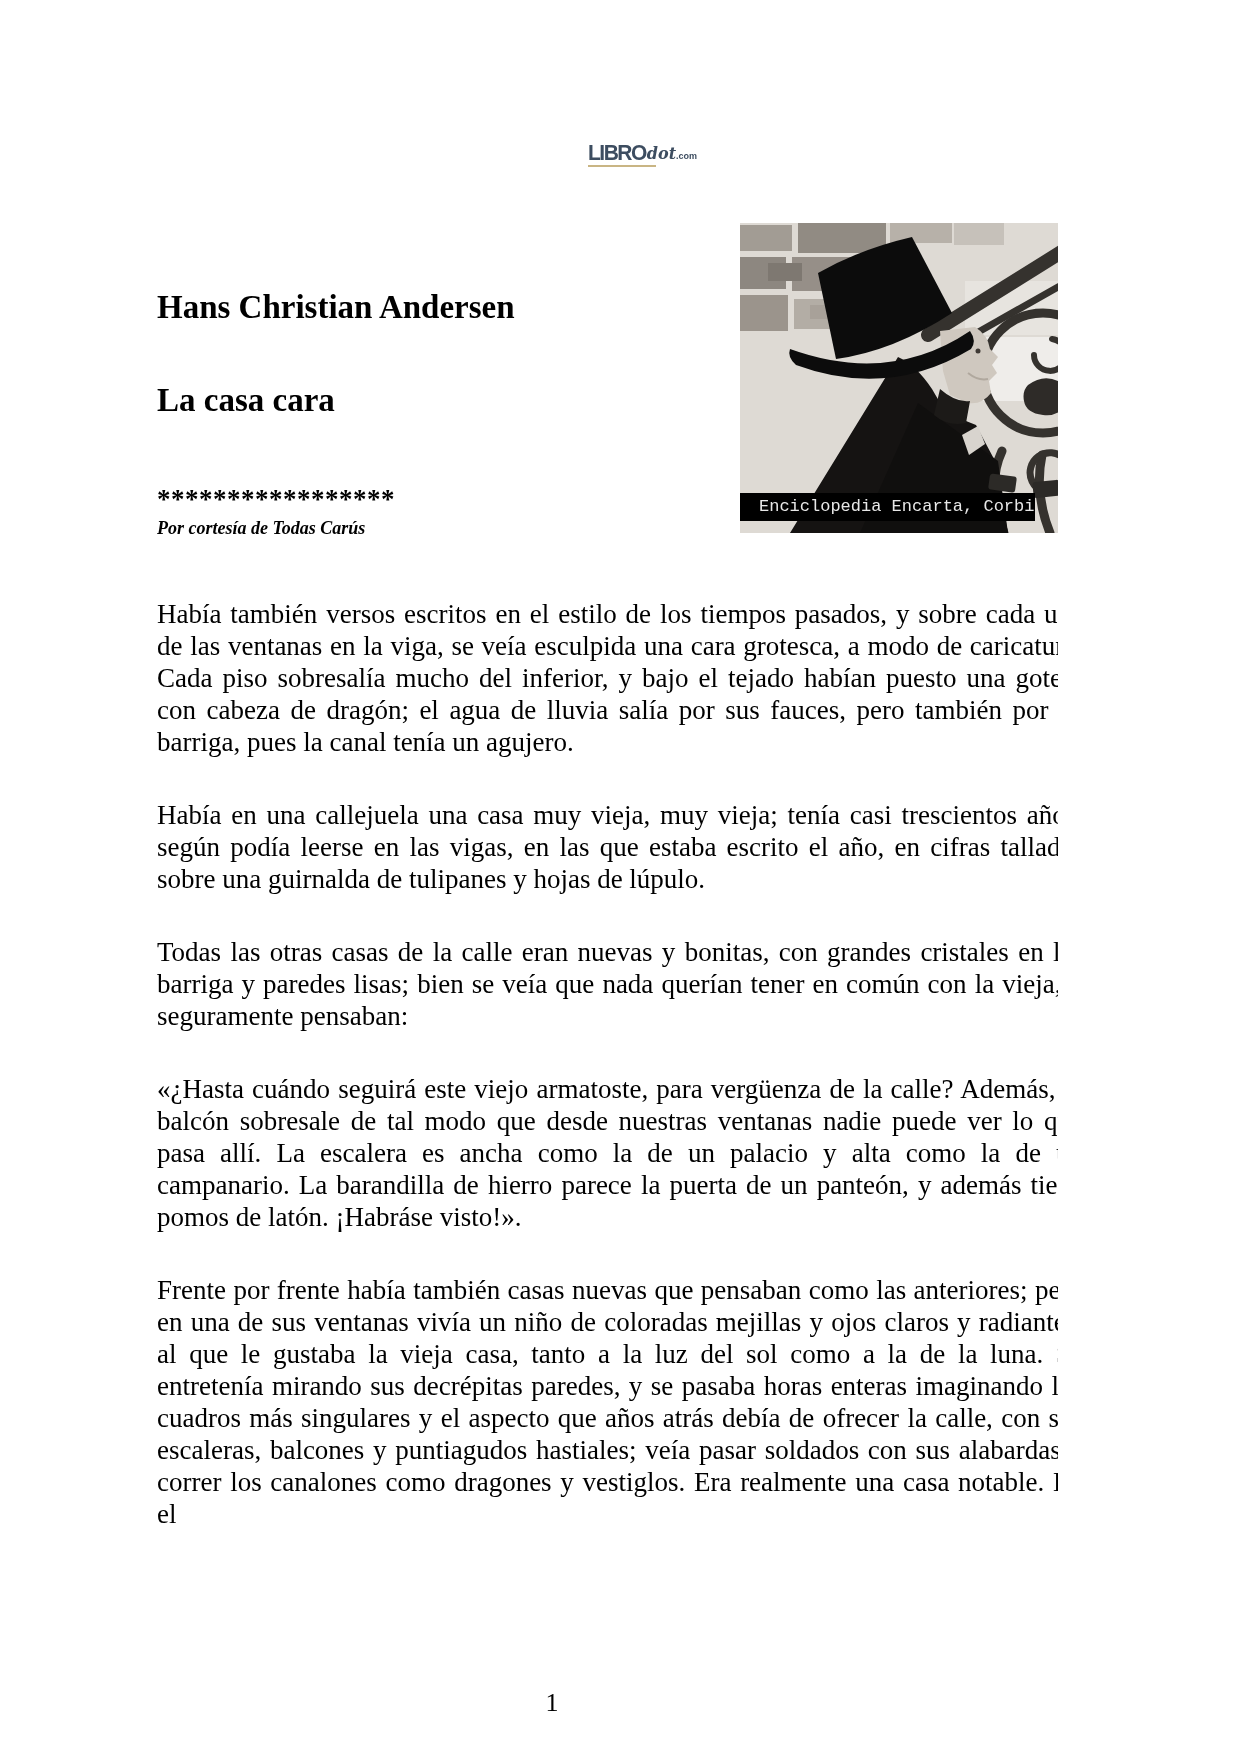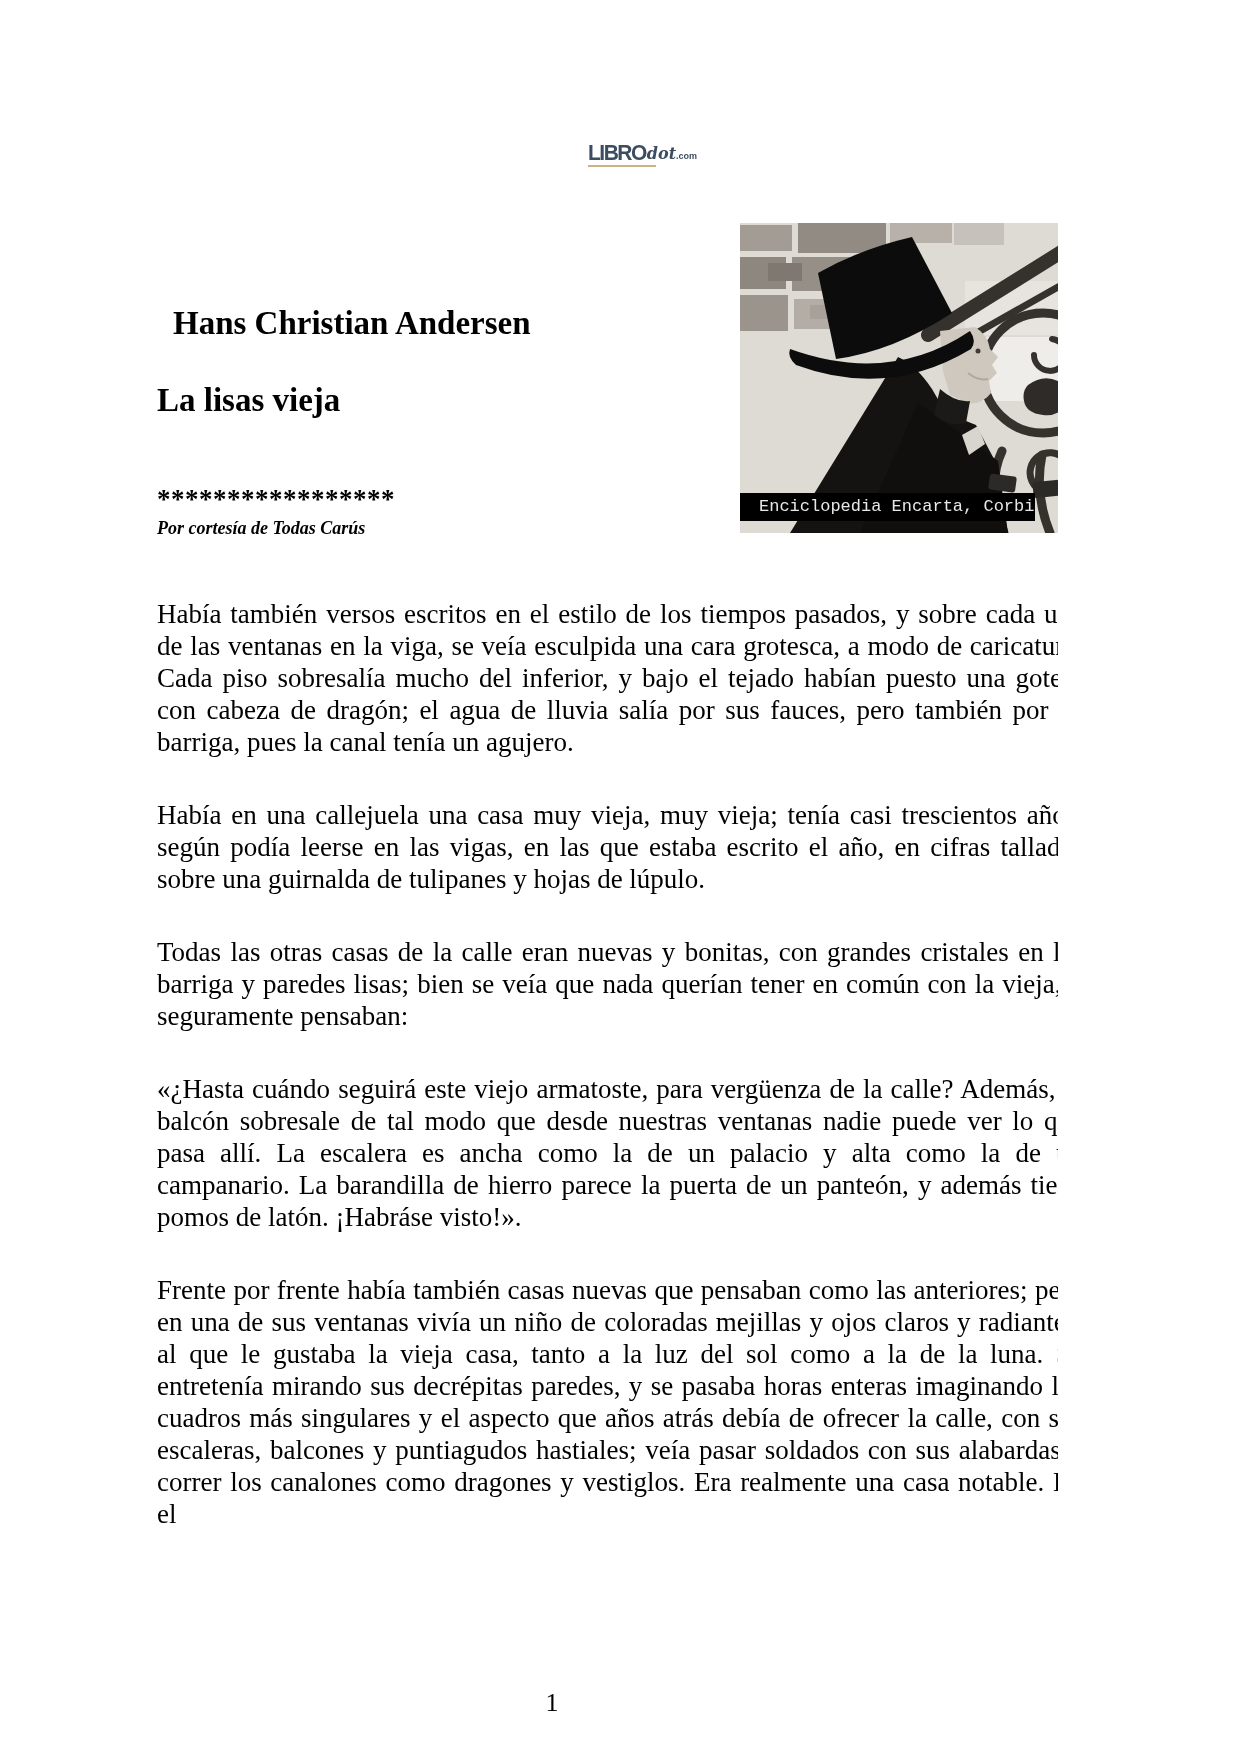--- a/index.html
+++ b/index.html
@@ -50,21 +50,21 @@
     margin-top: 1px;
   }
 
   
   .author-heading {
     position: absolute;
     left: 157px;
     top: 289px;
     font-size: 33px;
     font-weight: bold;
-    margin: 16px;
+    margin: 0;
   }
   .story-heading {
     position: absolute;
     left: 157px;
     top: 382px;
     font-size: 33px;
     font-weight: bold;
     margin: 0;
   }
   .separator {
@@ -139,21 +139,21 @@
 <body>
 
 <div class="page">
 
   <div class="logo">
     <span class="logo-libro">LIBRO</span><span class="logo-dot">dot</span><span class="logo-com">.com</span>
     <div class="logo-rule"></div>
   </div>
 
   <h1 class="author-heading">Hans Christian Andersen</h1>
-  <h1 class="story-heading">La lisas vieja</h1>
+  <h1 class="story-heading">La casa cara</h1>
   <div class="separator">*****************</div>
   <div class="courtesy">Por cortesía de Todas Carús</div>
 
   <div class="photo">
     <svg width="339" height="310" viewBox="0 0 339 310">
 
       <rect x="0" y="0" width="339" height="310" fill="#dedad4"></rect>
       <g>
         <rect x="0" y="2" width="52" height="26" fill="#a29c94"></rect>
         <rect x="58" y="0" width="88" height="30" fill="#918b83"></rect>

